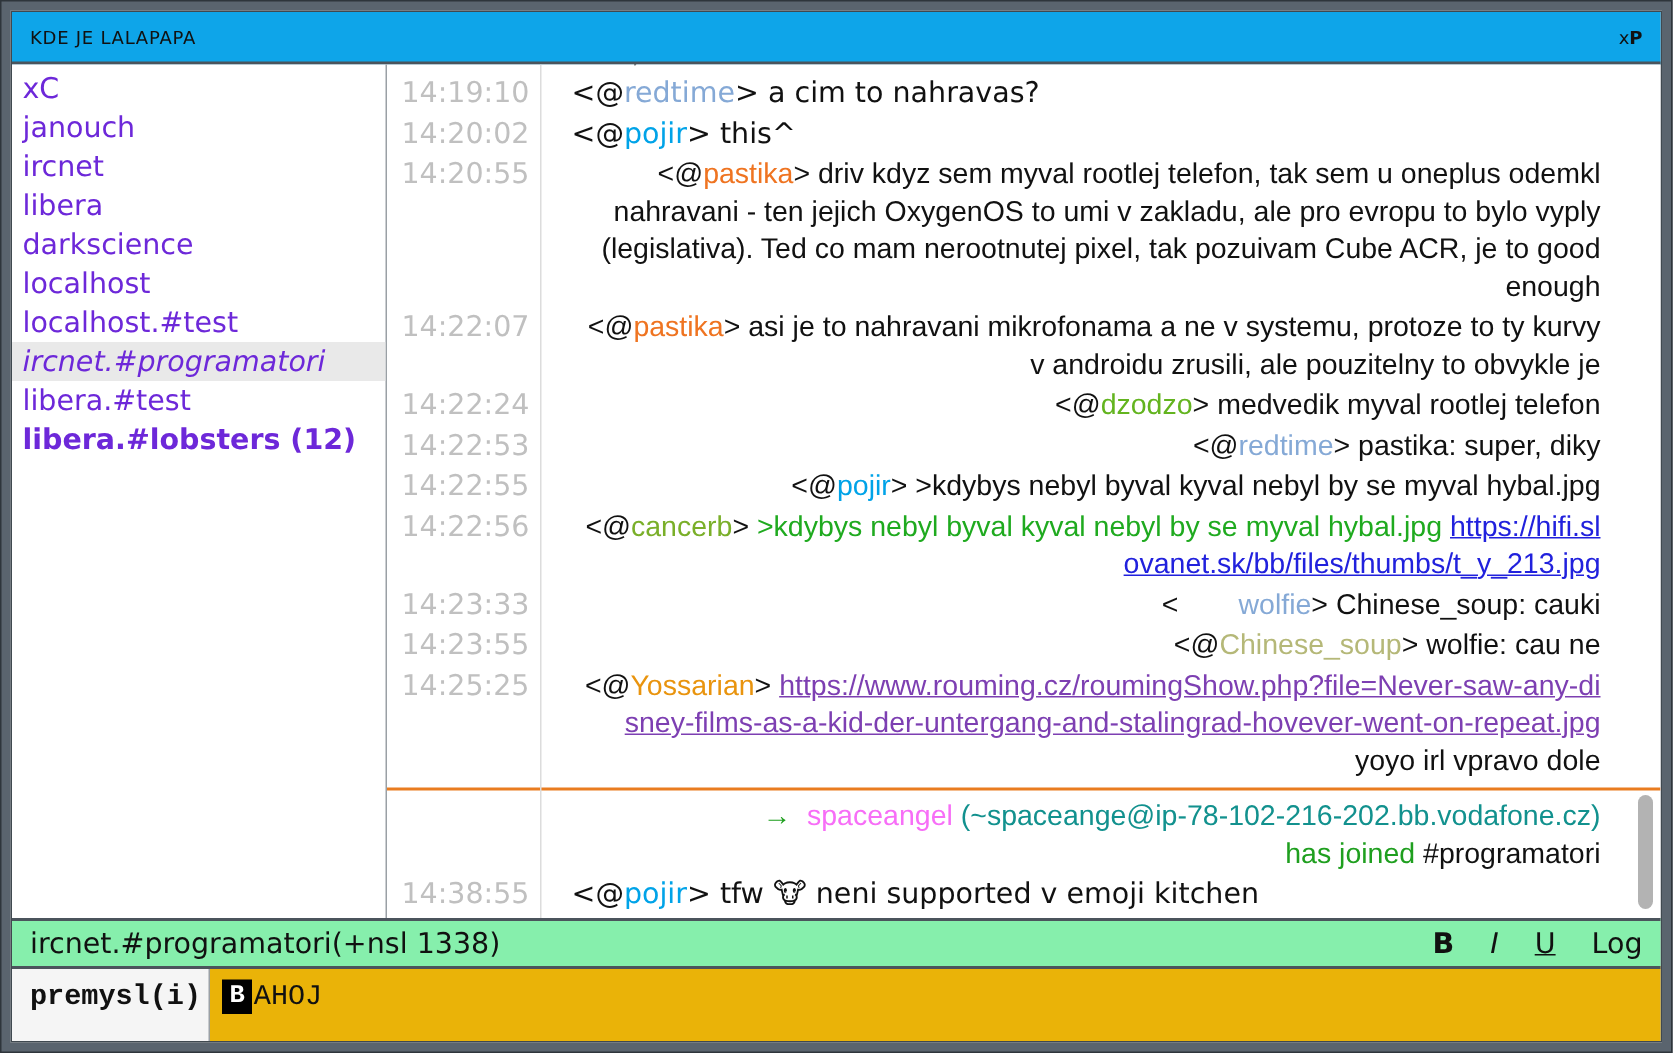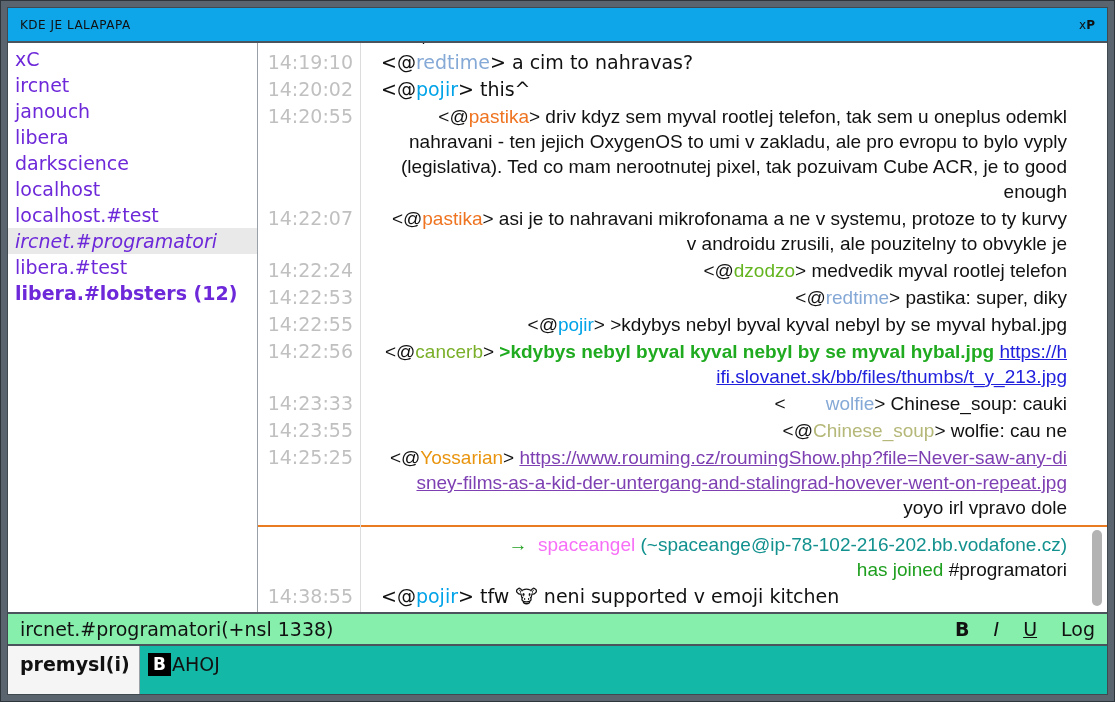--- a/index.html
+++ b/index.html
@@ -49,42 +49,42 @@
   .ts {
     width:95px; flex:none; text-align:right; padding-right:7px;
     color:#c0c0c0; font-size:19px; line-height:25px;
   }
   .msg {
     flex:1; min-width:0; padding-left:6px; padding-right:40px;
     font-size:19px; line-height:25px; color:#111;
   }
   .msg.wide   { font-family:"DejaVu Sans", sans-serif; }
   .msg.narrow { font-family:"Liberation Sans", sans-serif;text-align:right; }
-  .seg-b { font-weight:bold; }
+  .seg-b { font-weight:normal; }
   .seg-u { text-decoration:underline; }
   .seg-link { word-break:break-all; cursor:pointer; }
   .marker-row { flex:none; border-top:2px solid #e97c20; margin:4px 0; }
   .scroll-thumb {
     position:absolute; right:5px; bottom:6px; width:10px; height:76px;
     background:#b3b3b3; border-radius:5px; z-index:3;
   }
   
   .statusbar {
     height:30px; flex:none; background:#86efac;
     border-top:2px solid #4b545c;
     display:flex; align-items:center; padding:0 12px;
     font-size:19px; color:#111;
   }
   .statusbar .chaninfo { flex:1; }
   .statusbar .fmt-btn { margin-left:24px; cursor:default; }
   .fmt-bold { font-weight:bold; }
   .fmt-italic { font-style:italic; }
   .fmt-underline { text-decoration:underline; }
   
-  .inputbar { height:48px; flex:none; display:flex; border-top:2px solid #4b545c; background:#14b8a6; }
+  .inputbar { height:48px; flex:none; display:flex; border-top:2px solid #4b545c; background:#eab308;font-family:Liberation Mono, monospace; }
   .nick-cell {
     width:132px; flex:none; box-sizing:border-box; background:#f5f5f5;
     border-right:1px solid #9aa0a5; font-weight:bold; font-size:19px;
     padding:7px 0 0 12px; color:#111;
   }
   .input-area { flex:1; padding:7px 8px 0 8px; font-size:19px; color:#111; }
   .ctrlB {
     display:inline-block; background:#000; color:#fff; font-weight:bold;
     font-size:17px; line-height:23px; padding:0 5px; margin-right:1px;
     vertical-align:1px;
@@ -98,22 +98,22 @@
 
     <div class="titlebar">
       <span class="title">KDE JE LALAPAPA</span>
       <span class="ctrl ctrl-x">x</span>
       <span class="ctrl ctrl-p">P</span>
     </div>
 
     <div class="main">
       <div class="sidebar" id="sidebar">
           <div class="side-item">xC</div>
+          <div class="side-item">janouch</div>
           <div class="side-item">ircnet</div>
-          <div class="side-item">janouch</div>
           <div class="side-item">libera</div>
           <div class="side-item">darkscience</div>
           <div class="side-item">localhost</div>
           <div class="side-item">localhost.#test</div>
           <div class="side-item selected">ircnet.#programatori</div>
           <div class="side-item">libera.#test</div>
           <div class="side-item bold">libera.#lobsters (12)</div>
         </div>
       <div class="chat">
         <div class="gutterline"></div>

